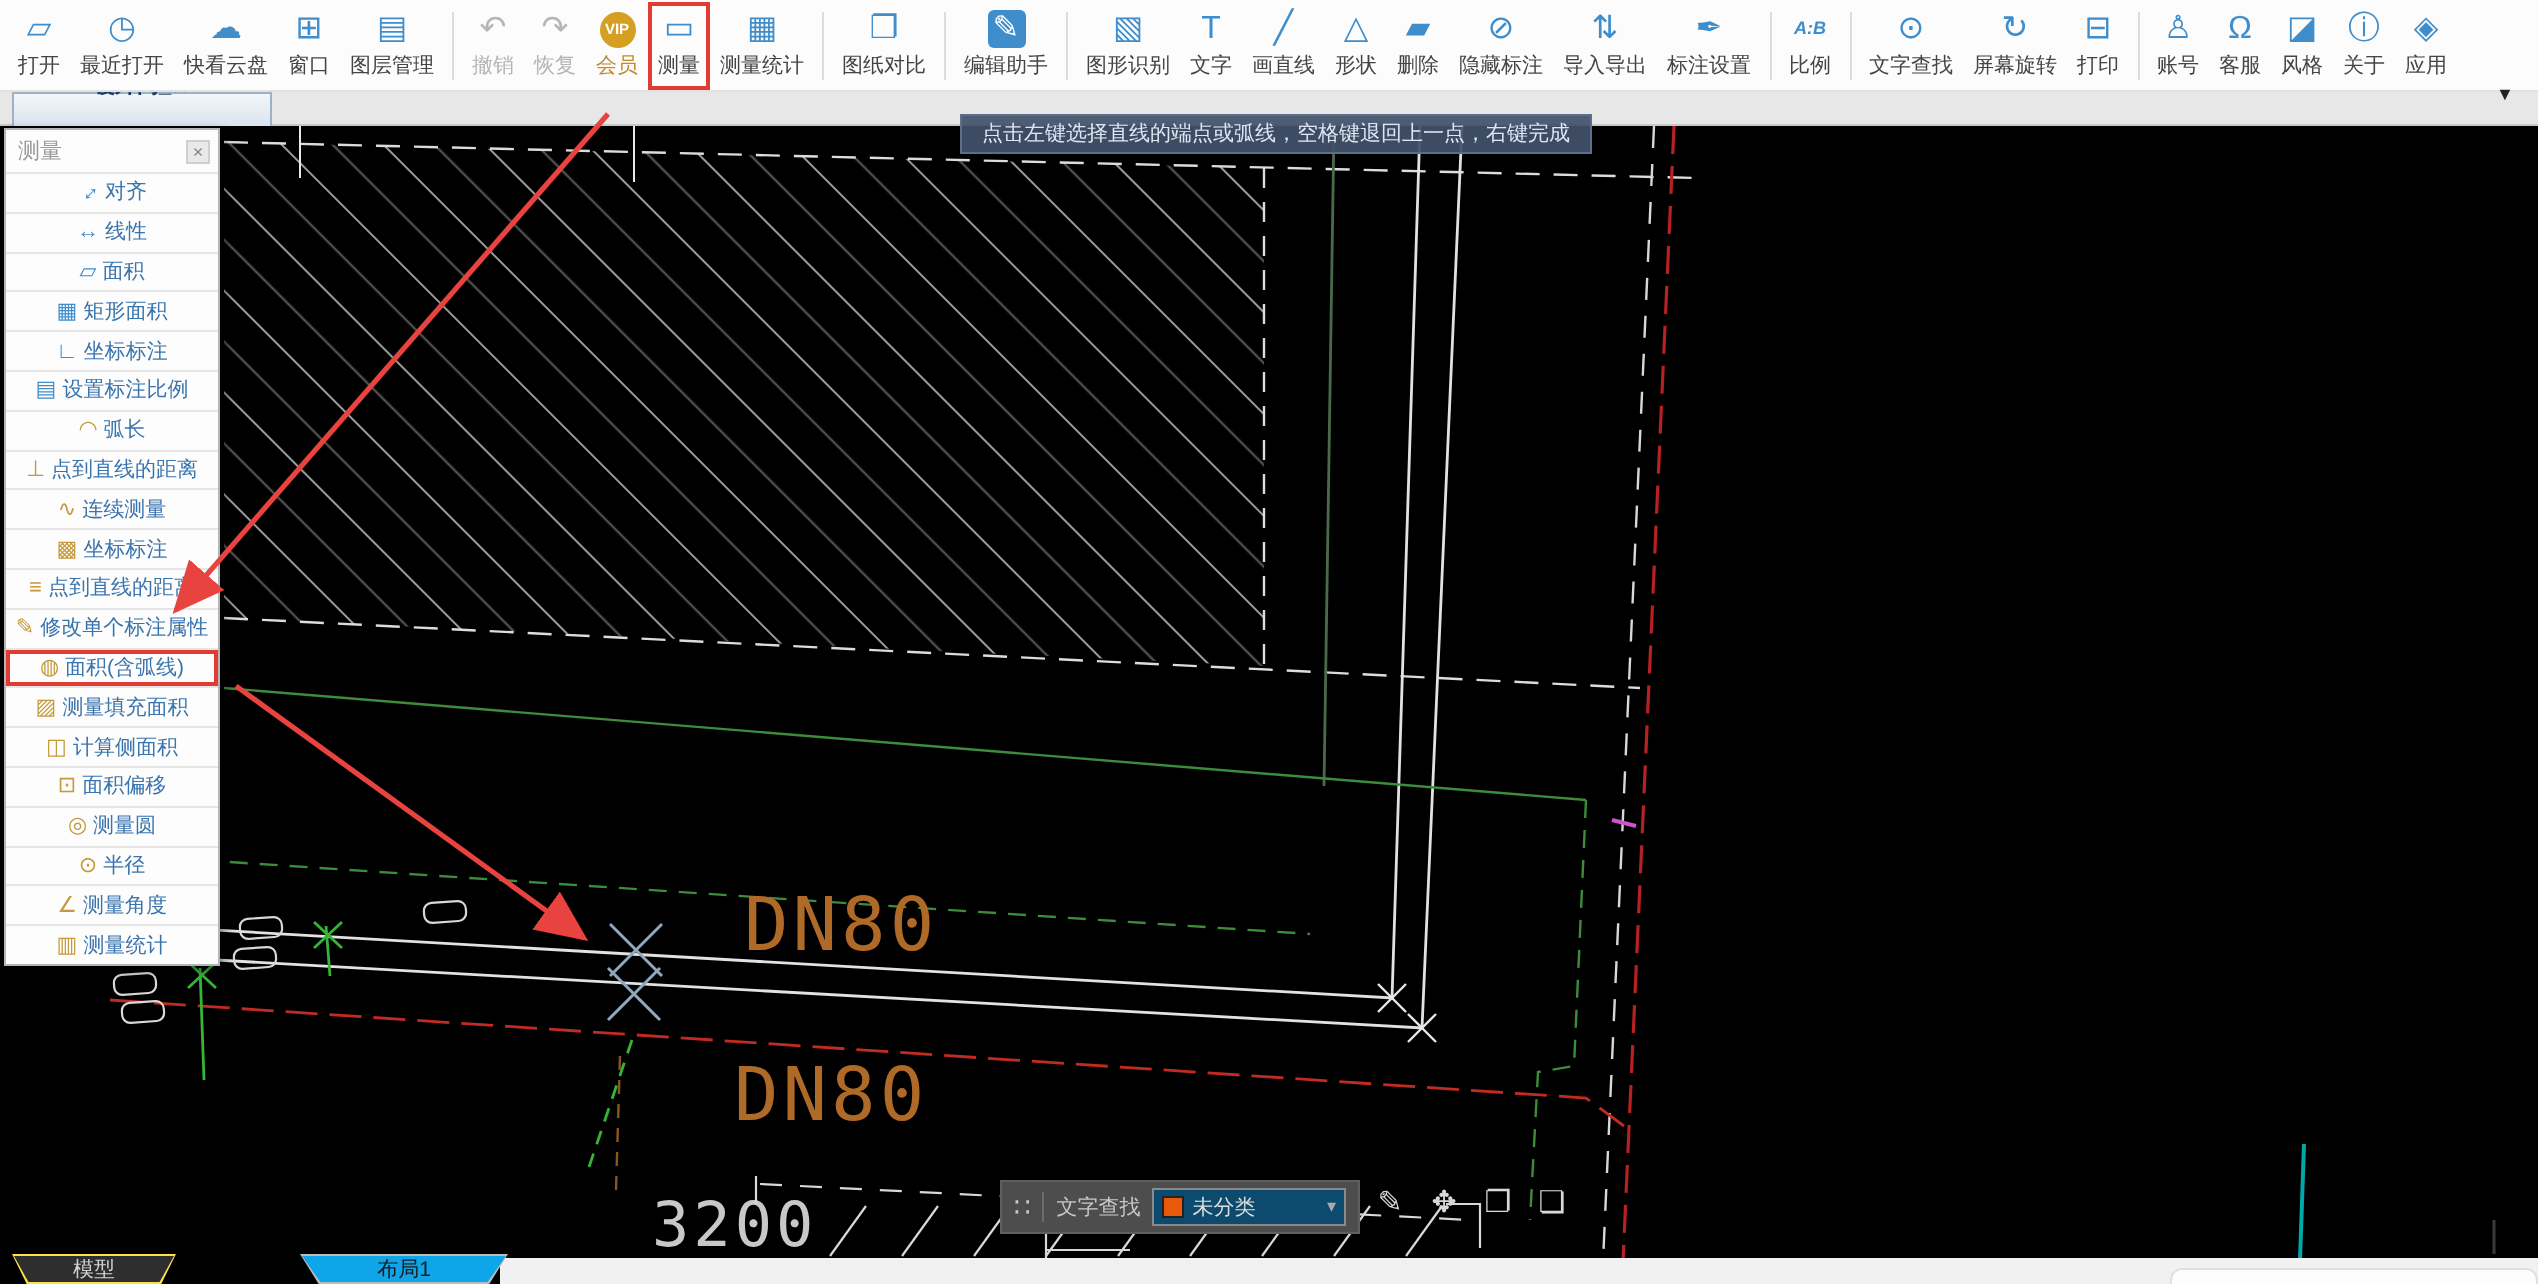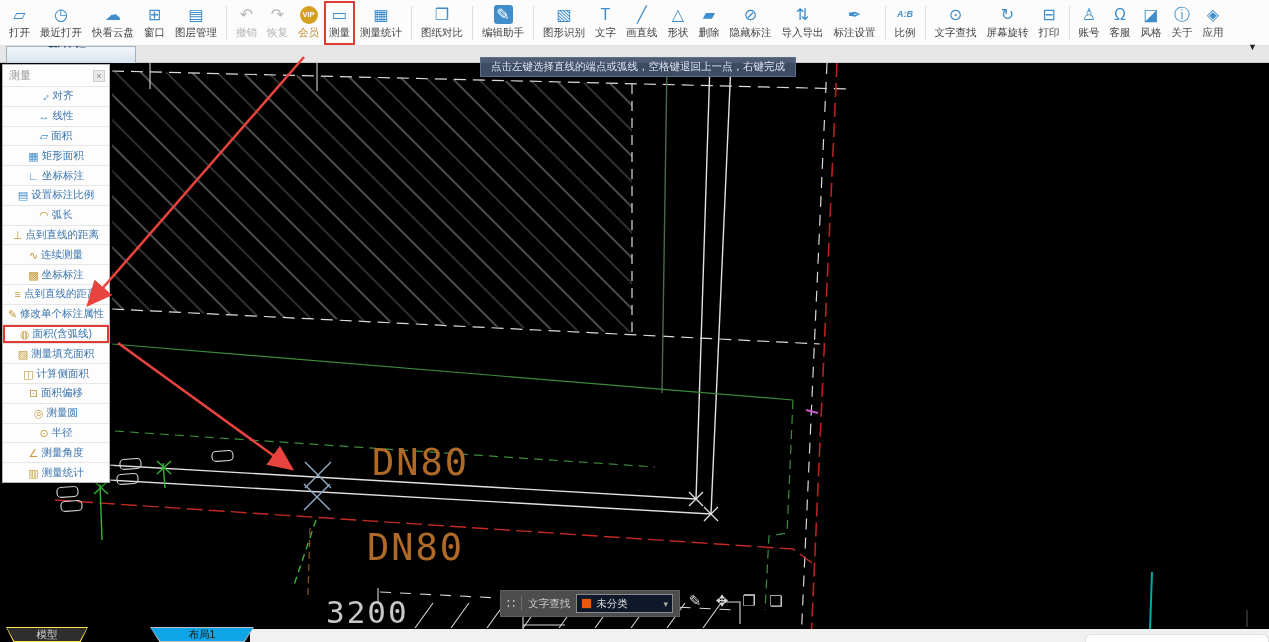--- a/index.html
+++ b/index.html
@@ -60,21 +60,21 @@
     display:flex; align-items:center; padding:0 10px; }
   .tooltip-text { font-size:10.5px; color:#dce7f5; white-space:nowrap; }
 
   
   .cat-toolbar { position:absolute; left:500px; top:590px; width:180px; height:27px;
     background:#4d4d4d; border:1px solid #5f5f5f; display:flex; align-items:center;
     padding:0 6px; gap:6px; z-index:20; }
   .ct-grid { font-size:13px; color:#c8c8c8; cursor:pointer; }
   .ct-sep { width:1px; height:15px; background:#6d6d6d; }
   .ct-label { font-size:10.5px; color:#c8c8c8; white-space:nowrap; }
-  .ct-dropdown { flex:1; height:19px; background:#0f172a; border:1px solid #8a8a8a;
+  .ct-dropdown { flex:1; height:19px; background:#0c4a6e; border:1px solid #8a8a8a;
     display:flex; align-items:center; padding:0 4px; gap:4px; cursor:pointer; }
   .ct-swatch { width:11px; height:11px; border:1px solid #222; }
   .ct-selected { flex:1; font-size:10.5px; color:#ddd; }
   .ct-caret { font-size:9px; color:#aaa; }
   .canvas-icons { position:absolute; left:686px; top:592px; display:flex; gap:9px; z-index:20; }
   .ci { font-size:15px; color:#d8d8d8; width:18px; text-align:center; cursor:pointer; }
 
   
   .strip-gray { position:absolute; left:250px; top:629px; width:1019px; height:13px; background:#f1f1f1; z-index:30; }
   .strip-black { position:absolute; left:0; top:627px; width:250px; height:15px; background:#000; z-index:30; }

